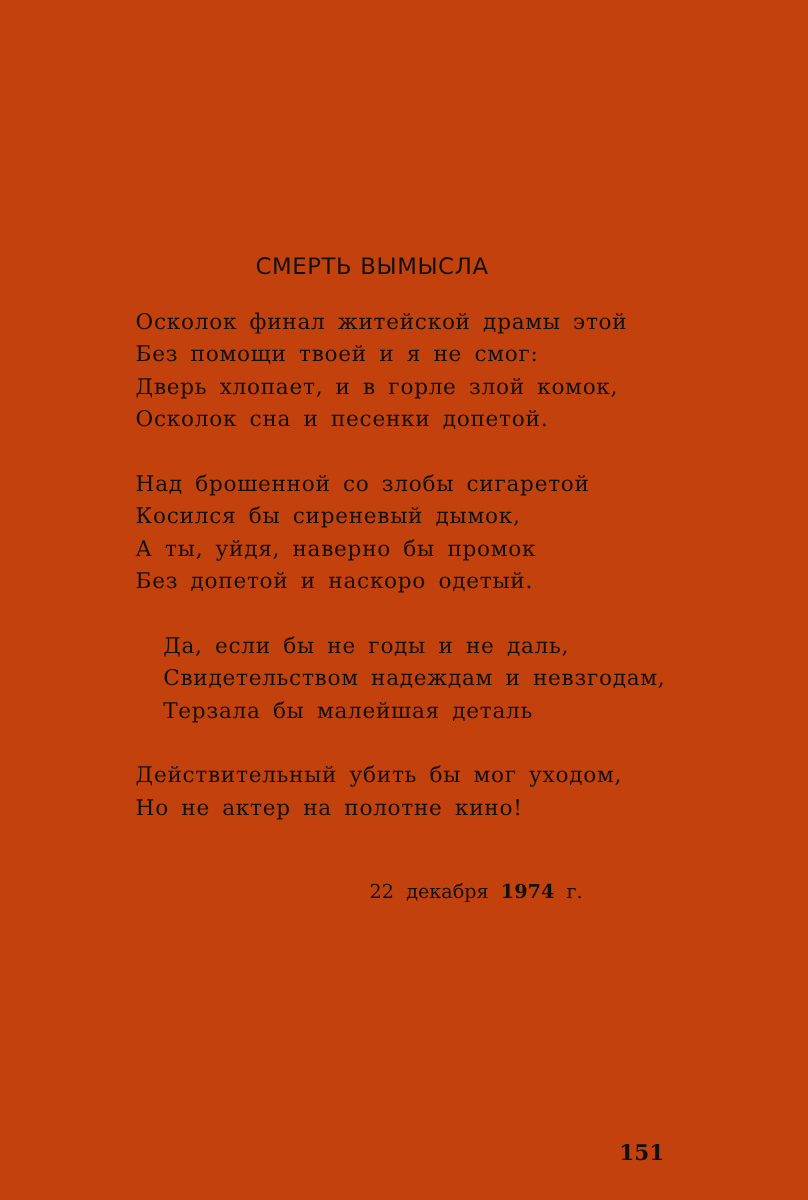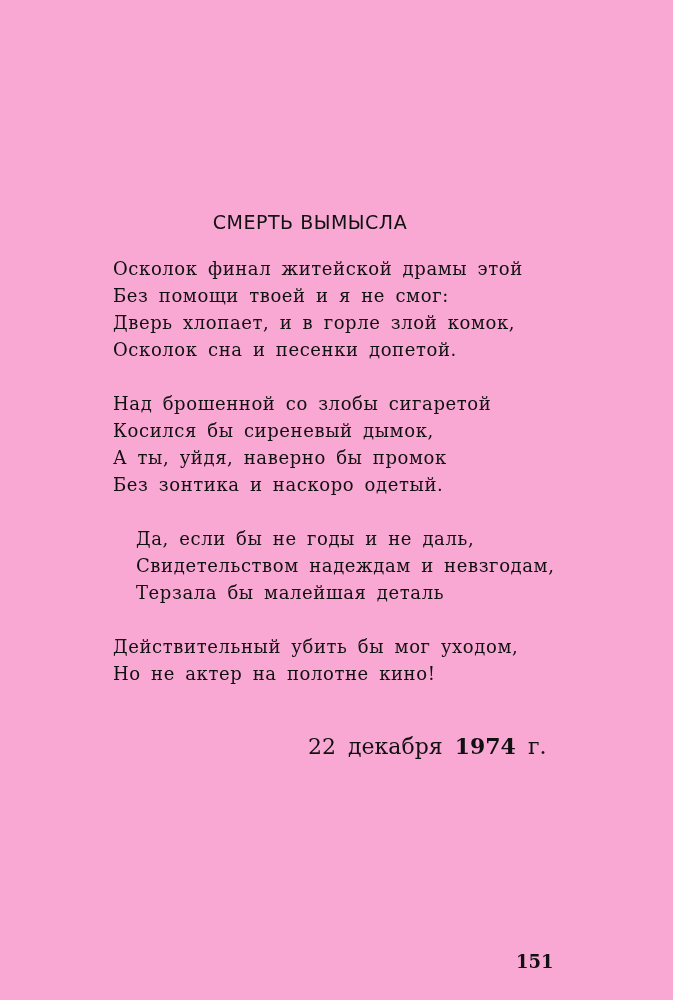--- a/index.html
+++ b/index.html
@@ -1,42 +1,42 @@
 <!DOCTYPE html>
 <html><head>
   <meta charset="utf-8">
   <style>
     html, body { margin: 0; padding: 0; background: #ffffff; }
     body { width: 673px; height: 1000px; position: relative; overflow: hidden; }
-    .page { position: absolute; left: 0; top: 0; width: 673px; height: 1000px; background: #f9a8d4; color: #111; font-family: "DejaVu Serif", serif; }
+    .page { position: absolute; left: 0; top: 0; width: 673px; height: 1000px; background: #c2410c; color: #111; font-family: "DejaVu Serif", serif; }
     .title { position: absolute; top: 211px; left: 0; width: 620px; text-align: center; font-size: 19px; letter-spacing: 0.5px; font-family: "DejaVu Sans", sans-serif; font-weight: normal; }
     .stanza { position: absolute; left: 113px; }
     .line { height: 27px; line-height: 27px; font-size: 18px; font-family: "DejaVu Serif", serif; white-space: nowrap; letter-spacing: 0.6px; word-spacing: 4px; }
-    .date { position: absolute; top: 733px; left: 308px; font-size: 22px; font-family: "DejaVu Serif", serif; word-spacing: 5px; }
+    .date { position: absolute; top: 733px; left: 308px; font-size: 16px; font-family: "DejaVu Serif", serif; word-spacing: 5px; }
     .date .year { font-weight: bold; }
     .pagenum { position: absolute; top: 951px; left: 516px; font-size: 18px; font-weight: bold; font-family: "DejaVu Serif", serif; }
   </style>
 </head>
 <body>
 
 <div class="page">
   <div class="title">СМЕРТЬ ВЫМЫСЛА</div>
 
   <div class="stanza" style="top:255px;">
     <div class="line">Осколок финал житейской драмы этой</div>
     <div class="line">Без помощи твоей и я не смог:</div>
     <div class="line">Дверь хлопает, и в горле злой комок,</div>
     <div class="line">Осколок сна и песенки допетой.</div>
   </div>
 
   <div class="stanza" style="top:390px;">
     <div class="line">Над брошенной со злобы сигаретой</div>
     <div class="line">Косился бы сиреневый дымок,</div>
     <div class="line">А ты, уйдя, наверно бы промок</div>
-    <div class="line">Без зонтика и наскоро одетый.</div>
+    <div class="line">Без допетой и наскоро одетый.</div>
   </div>
 
   <div class="stanza" style="top:525px;margin-left:23px;">
     <div class="line">Да, если бы не годы и не даль,</div>
     <div class="line">Свидетельством надеждам и невзгодам,</div>
     <div class="line">Терзала бы малейшая деталь</div>
   </div>
 
   <div class="stanza" style="top:633px;">
     <div class="line">Действительный убить бы мог уходом,</div>

